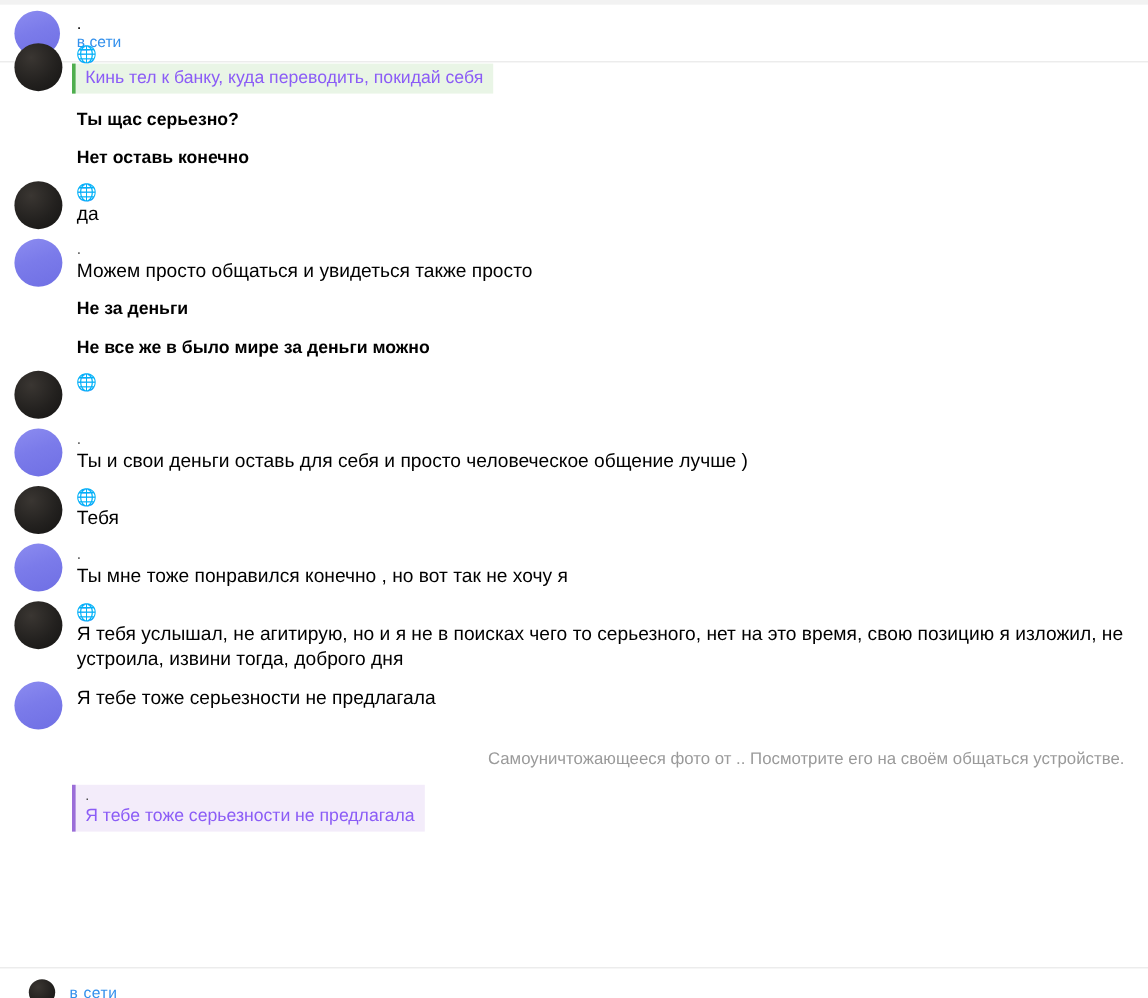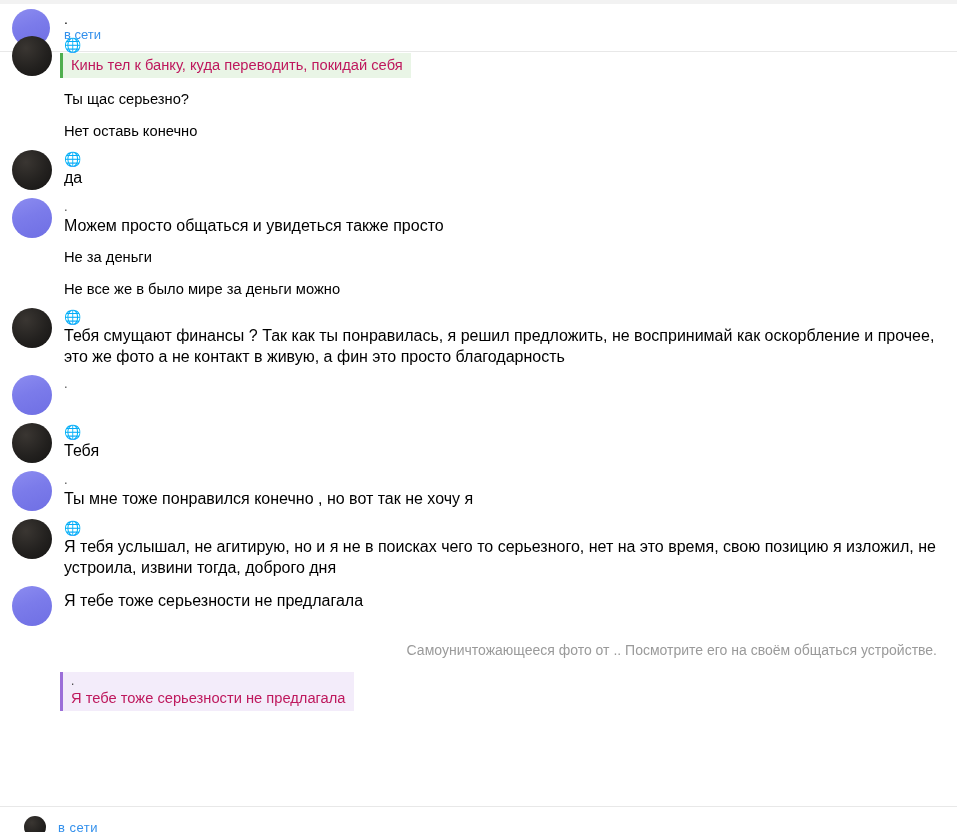--- a/index.html
+++ b/index.html
@@ -114,20 +114,21 @@
     font-size: 16px;
     line-height: 21px;
     color: #000;
     white-space: pre-wrap;
     word-wrap: break-word;
   }
   .sub-line {
     margin-top: 11px;
     font-size: 14.7px;
     line-height: 21px;
+    font-weight: bold;
   }
   
   .quote {
     border-left: 3px solid #4fae4e;
     background: #e9f5e6;
     padding: 2px 8px 3px 8px;
     display: inline-block;
     max-width: 370px;
   }
   .quote.violet {
@@ -136,21 +137,21 @@
     max-width: 300px;
   }
   .quote .q-name {
     font-size: 12px;
     line-height: 14px;
     color: #3f3f3f;
   }
   .quote .q-text {
     font-size: 14.7px;
     line-height: 20px;
-    color: #be185d;
+    color: #8b5cf6;
     white-space: nowrap;
     overflow: hidden;
     text-overflow: ellipsis;
   }
   .quote-wrap {
     margin-left: -4px;
   }
   .service-line {
     text-align: right;
     color: #9a9a9a;
@@ -239,30 +240,30 @@
       <div class="text sub-line">Не все же в было мире за деньги можно</div>
     </div>
   </div>
 
   <div class="msg-row">
     <div class="avatar dark msg-avatar"></div>
     <div class="msg-body">
       <div class="sender">
         <span class="globe-icon">🌐</span>
       </div>
-      <div class="text">Тебя смущают финансы ? Так как ты понравилась, я решил предложить, не воспринимай как оскорбление и прочее, это же фото а не контакт в живую, а фин это просто благодарность</div>
     </div>
   </div>
 
   <div class="msg-row">
     <div class="avatar violet msg-avatar"></div>
     <div class="msg-body">
       <div class="sender">
         <span class="sender-dot">.</span>
       </div>
+      <div class="text">Ты и свои деньги оставь для себя и просто человеческое общение лучше )</div>
     </div>
   </div>
 
   <div class="msg-row">
     <div class="avatar dark msg-avatar"></div>
     <div class="msg-body">
       <div class="sender">
         <span class="globe-icon">🌐</span>
       </div>
       <div class="text">Тебя</div>

